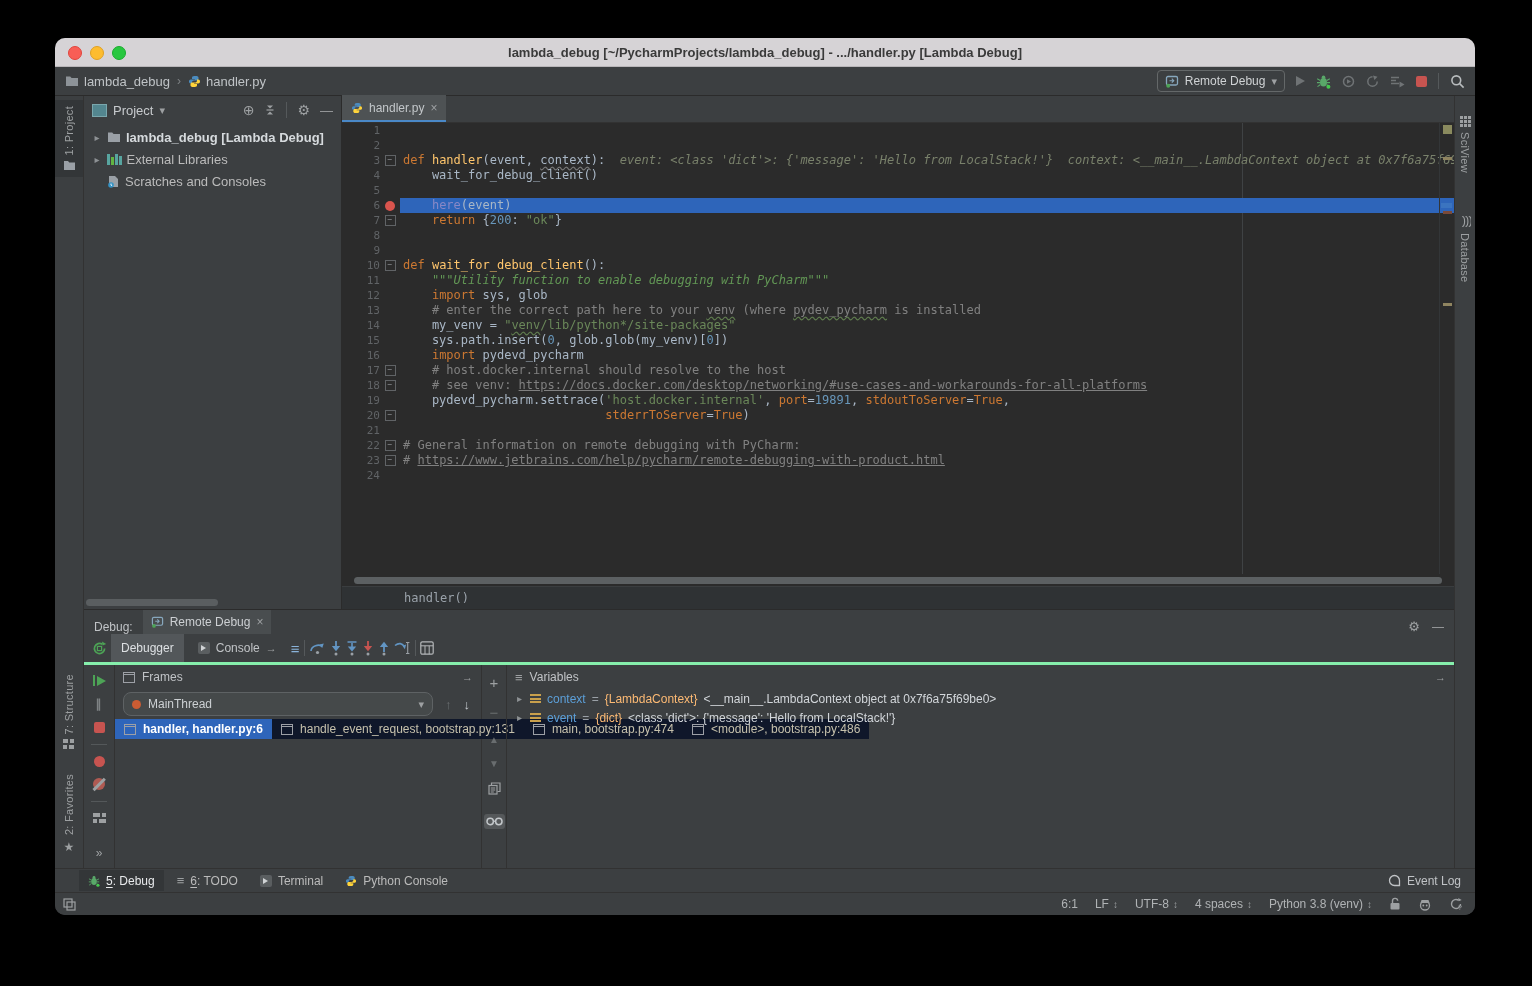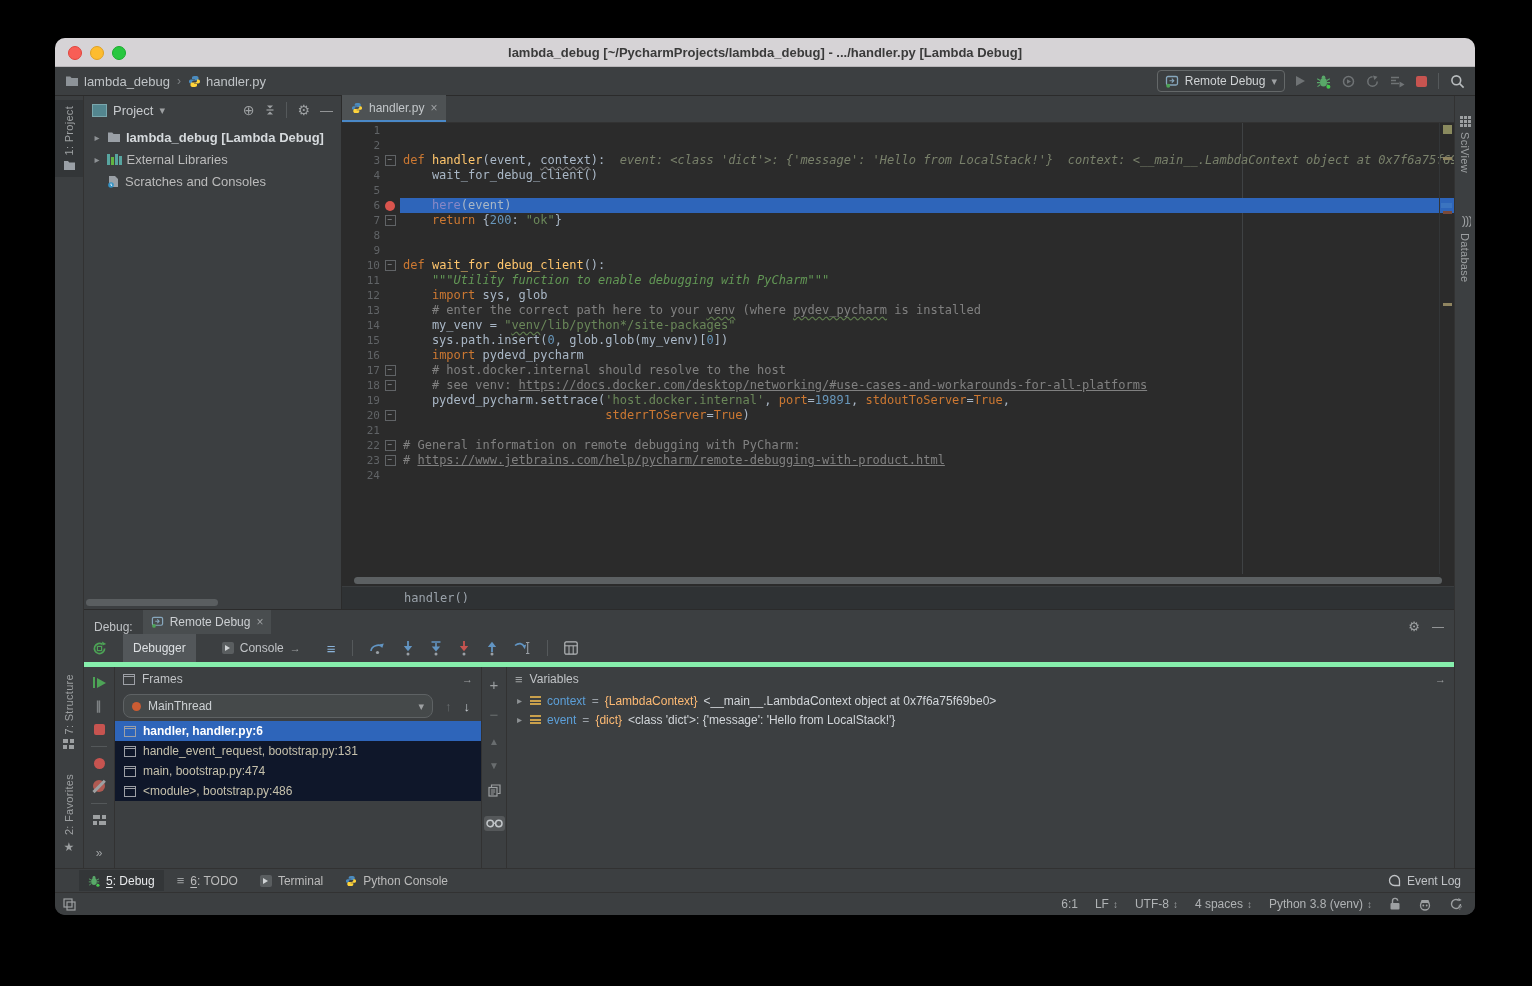--- a/index.html
+++ b/index.html
@@ -68,21 +68,21 @@
   .emark{position:absolute;right:2px}
   .hscroll{height:12px;flex:none;display:flex;align-items:center}
   .hscroll .bar{flex:1;height:7px;margin:0 12px;border-radius:4px;background:#5c6062}
   .crumbs{height:22px;flex:none;background:#2f3234;border-top:1px solid #3a3d3f;display:flex;align-items:center;padding-left:62px;font-family:"DejaVu Sans Mono",monospace;font-size:12px;color:#9aa2aa}
   
   .debug-panel{height:258px;flex:none;background:#3c3f41;border-top:1px solid #2b2b2b;display:flex;flex-direction:column;font-size:12px;color:#bbb}
   .dbg-head{height:24px;flex:none;display:flex;align-items:flex-end;gap:10px;padding:0 10px}
   .dbg-head .lbl{color:#c0c3c6}
   .dbg-tab{height:24px;display:flex;align-items:center;gap:6px;background:#494d4f;padding:0 8px;color:#cdd0d3}
   .dbg-head-right{margin-left:auto;display:flex;align-items:center;gap:12px;color:#9da0a2;font-size:13px}
-  .dbg-toolbar{height:28px;flex:none;border-bottom:5px solid #86efac;display:flex;align-items:center;gap:16px;padding:0 8px}
+  .dbg-toolbar{height:28px;flex:none;border-bottom:3px solid #86efac;display:flex;align-items:center;gap:4px;padding:0 8px}
   .dtab{height:28px;display:flex;align-items:center;gap:6px;padding:0 10px;color:#c0c3c6}
   .dtab.sel{background:#53575a;color:#dde0e3}
   .pin{color:#9da0a2;font-size:11px}
   .hamb{color:#8ab3da;font-size:15px;font-weight:bold}
   .dbg-content{flex:1;display:flex;min-height:0}
   .dbg-left{width:30px;flex:none;border-right:1px solid #323232;display:flex;flex-direction:column;align-items:center;padding-top:10px;gap:11px}
   .dbg-left hr{width:16px;border:none;border-top:1px solid #54585a;margin:0}
   .resume{display:flex;align-items:center}
   .resume .bar{width:2.5px;height:11px;background:#4da356;margin-right:1.5px}
   .resume .tri{width:0;height:0;border-left:9px solid #4da356;border-top:5.5px solid transparent;border-bottom:5.5px solid transparent}
@@ -98,21 +98,21 @@
   .panel-head{height:24px;flex:none;display:flex;align-items:center;gap:7px;padding:0 8px;color:#c0c3c6}
   .panel-head .ph-right{margin-left:auto;display:flex;gap:8px;align-items:center}
   .frame-ico{width:10px;height:9px;border:1px solid #9da0a6;position:relative;display:inline-block}
   .frame-ico::after{content:"";position:absolute;left:0;right:0;top:1.5px;height:1px;background:#9da0a6}
   .thread-row{height:30px;flex:none;display:flex;align-items:center;gap:12px;padding:0 8px}
   .thread-sel{width:292px;height:22px;background:#45494a;border:1px solid #5e6264;border-radius:8px;display:flex;align-items:center;gap:7px;padding:0 8px;color:#ccd0d3}
   .tdot{width:9px;height:9px;border-radius:50%;background:#cb5c33;display:inline-block}
   .thread-sel .dd{margin-left:auto;color:#9da0a2;font-size:11px}
   .arr-dis{color:#6a6e70;font-size:13px}
   .arr-en{color:#c8cdd2;font-size:13px}
-  .frame-list{display:flex;flex-direction:column}
+  .frame-list{display:flex;flex-direction:row}
   .frame-row{height:20px;display:flex;align-items:center;gap:7px;padding:0 9px;color:#bdc0c4;white-space:nowrap}
   .frame-row.sel{background:#2e65ba;color:#fff;font-weight:bold}
   .frame-row.lib{background:#0f172a;color:#c6c1ac}
   
   .watch-strip{width:24px;flex:none;border-right:1px solid #323232;display:flex;flex-direction:column;align-items:center;padding-top:9px;gap:13px;color:#9da0a2}
   .ws-dis{color:#696d6f}
   .glasses-box{background:#55585a;border-radius:3px;padding:3px 2px;margin-top:6px}
   
   .variables{flex:1;display:flex;flex-direction:column;min-width:0}
   .var-row{height:19px;display:flex;align-items:center;gap:6px;padding-left:8px;white-space:nowrap;font-size:12px}

